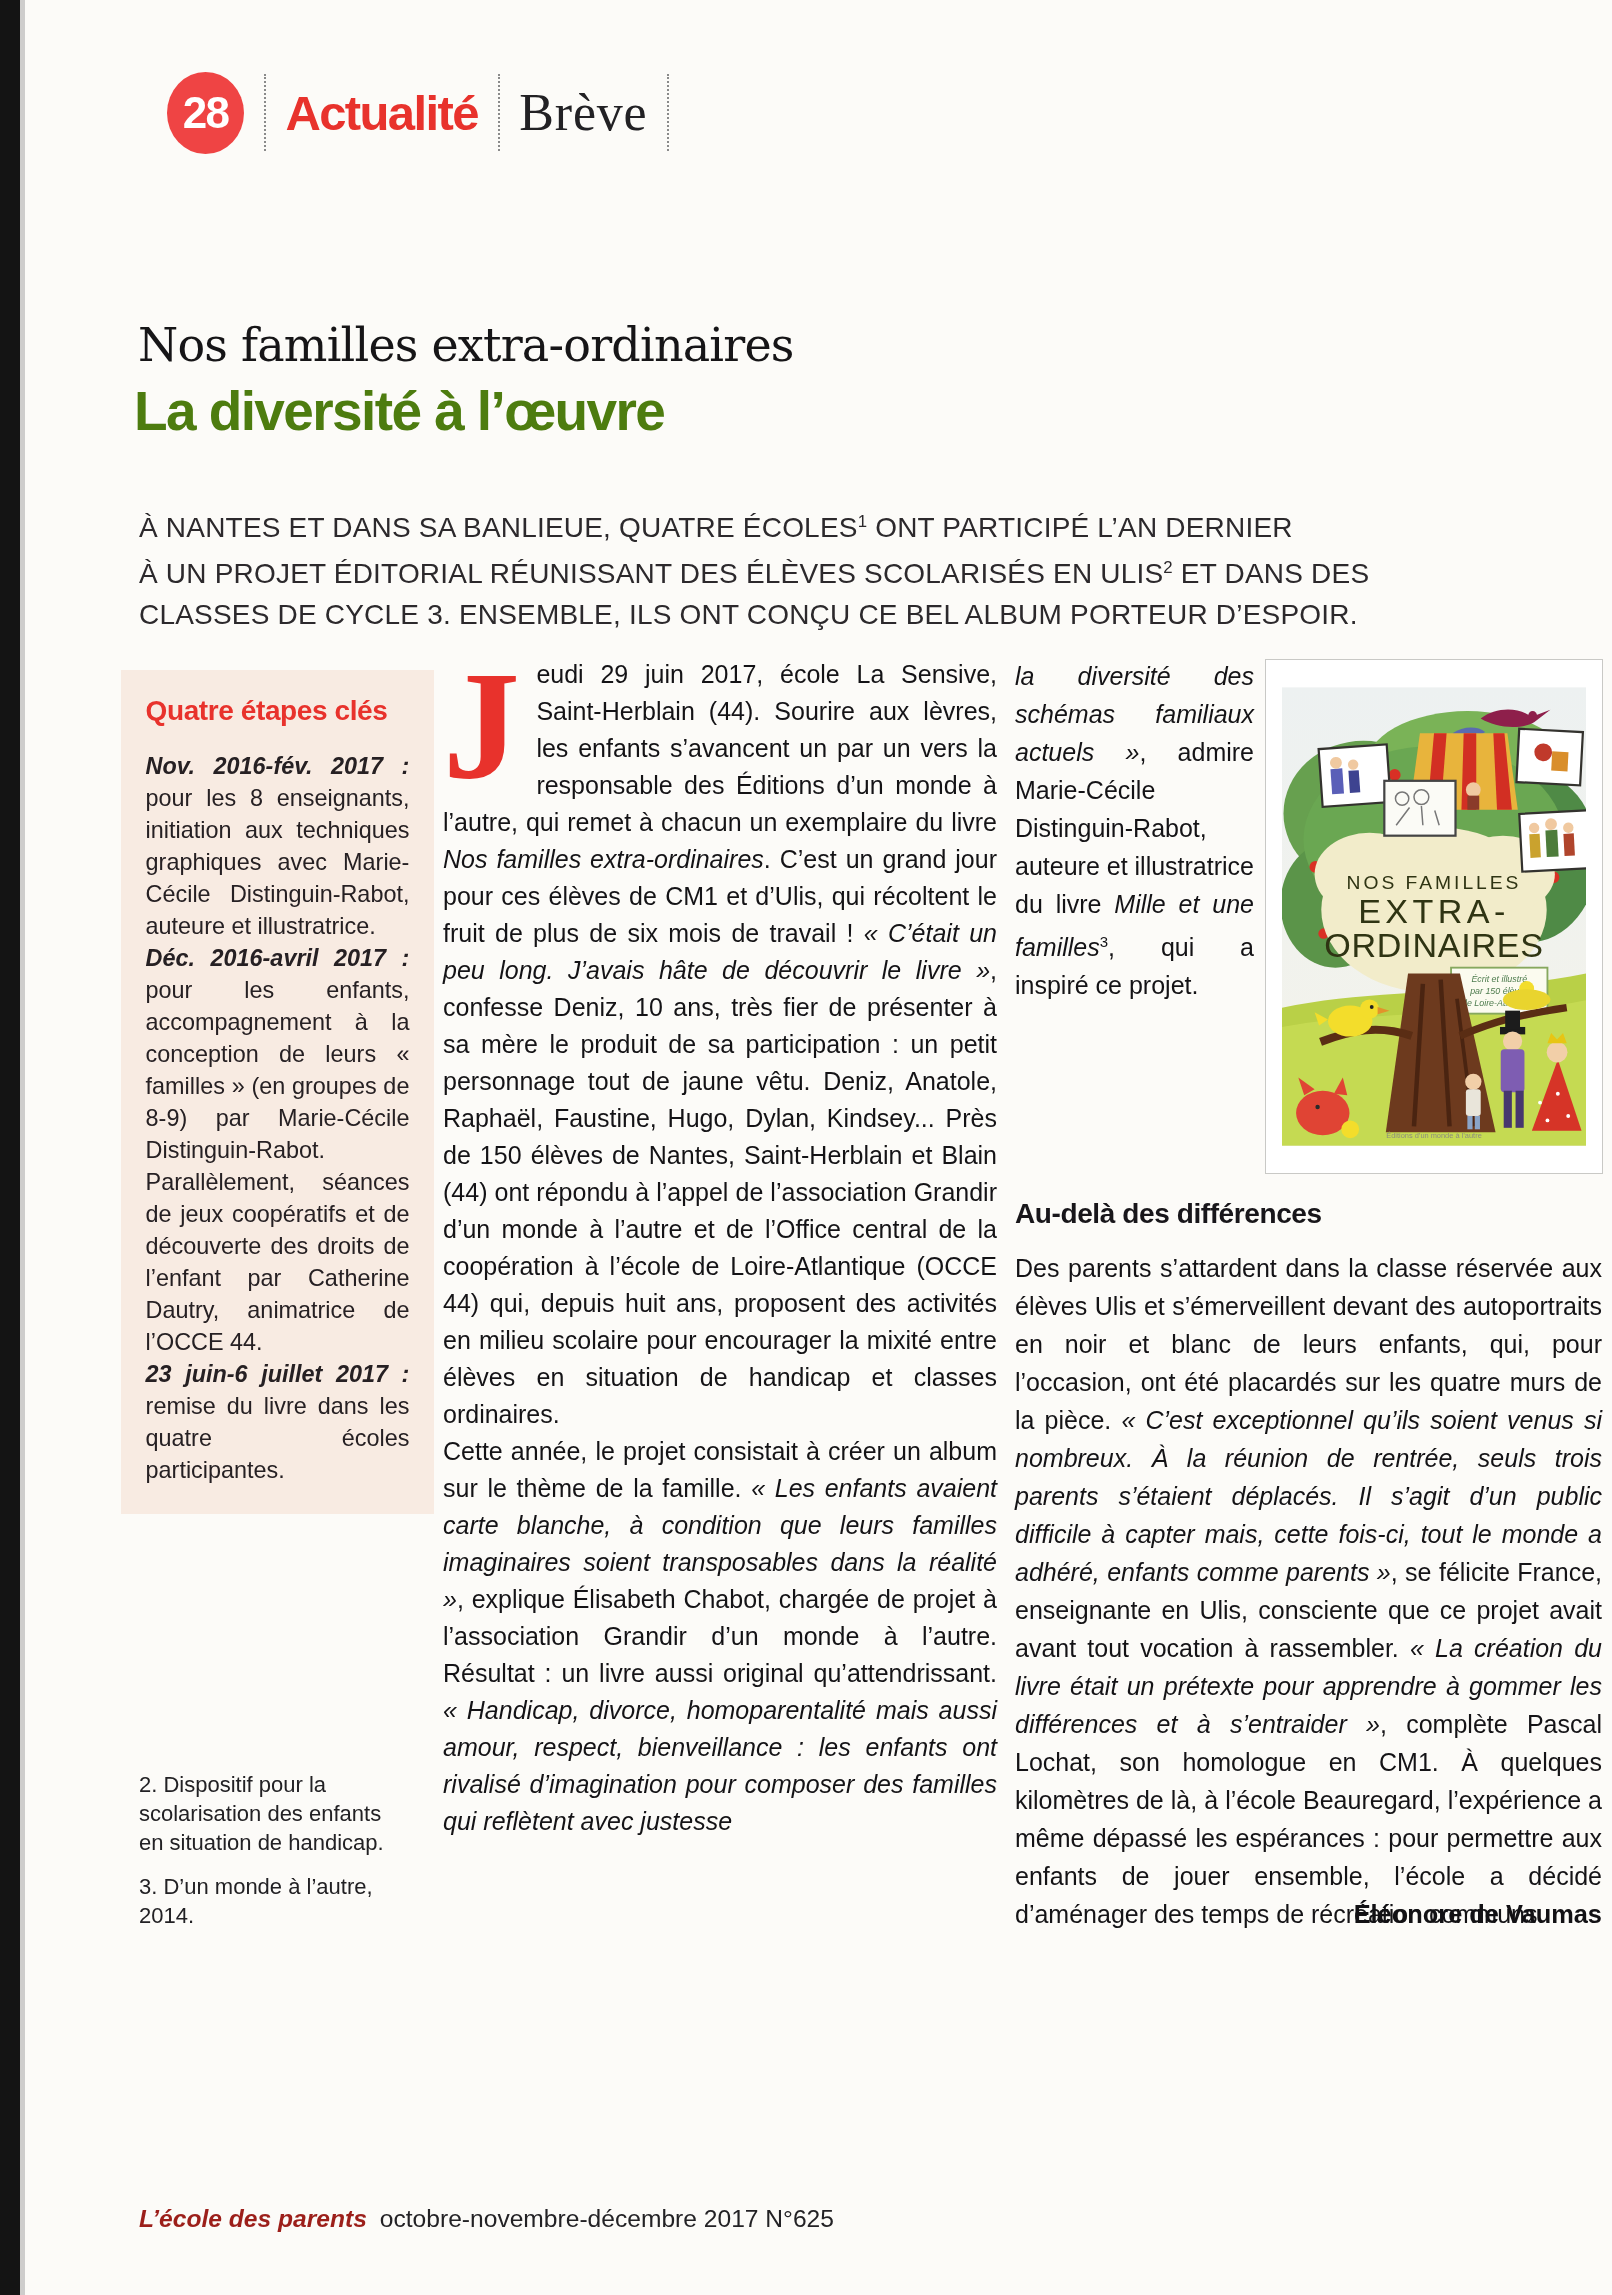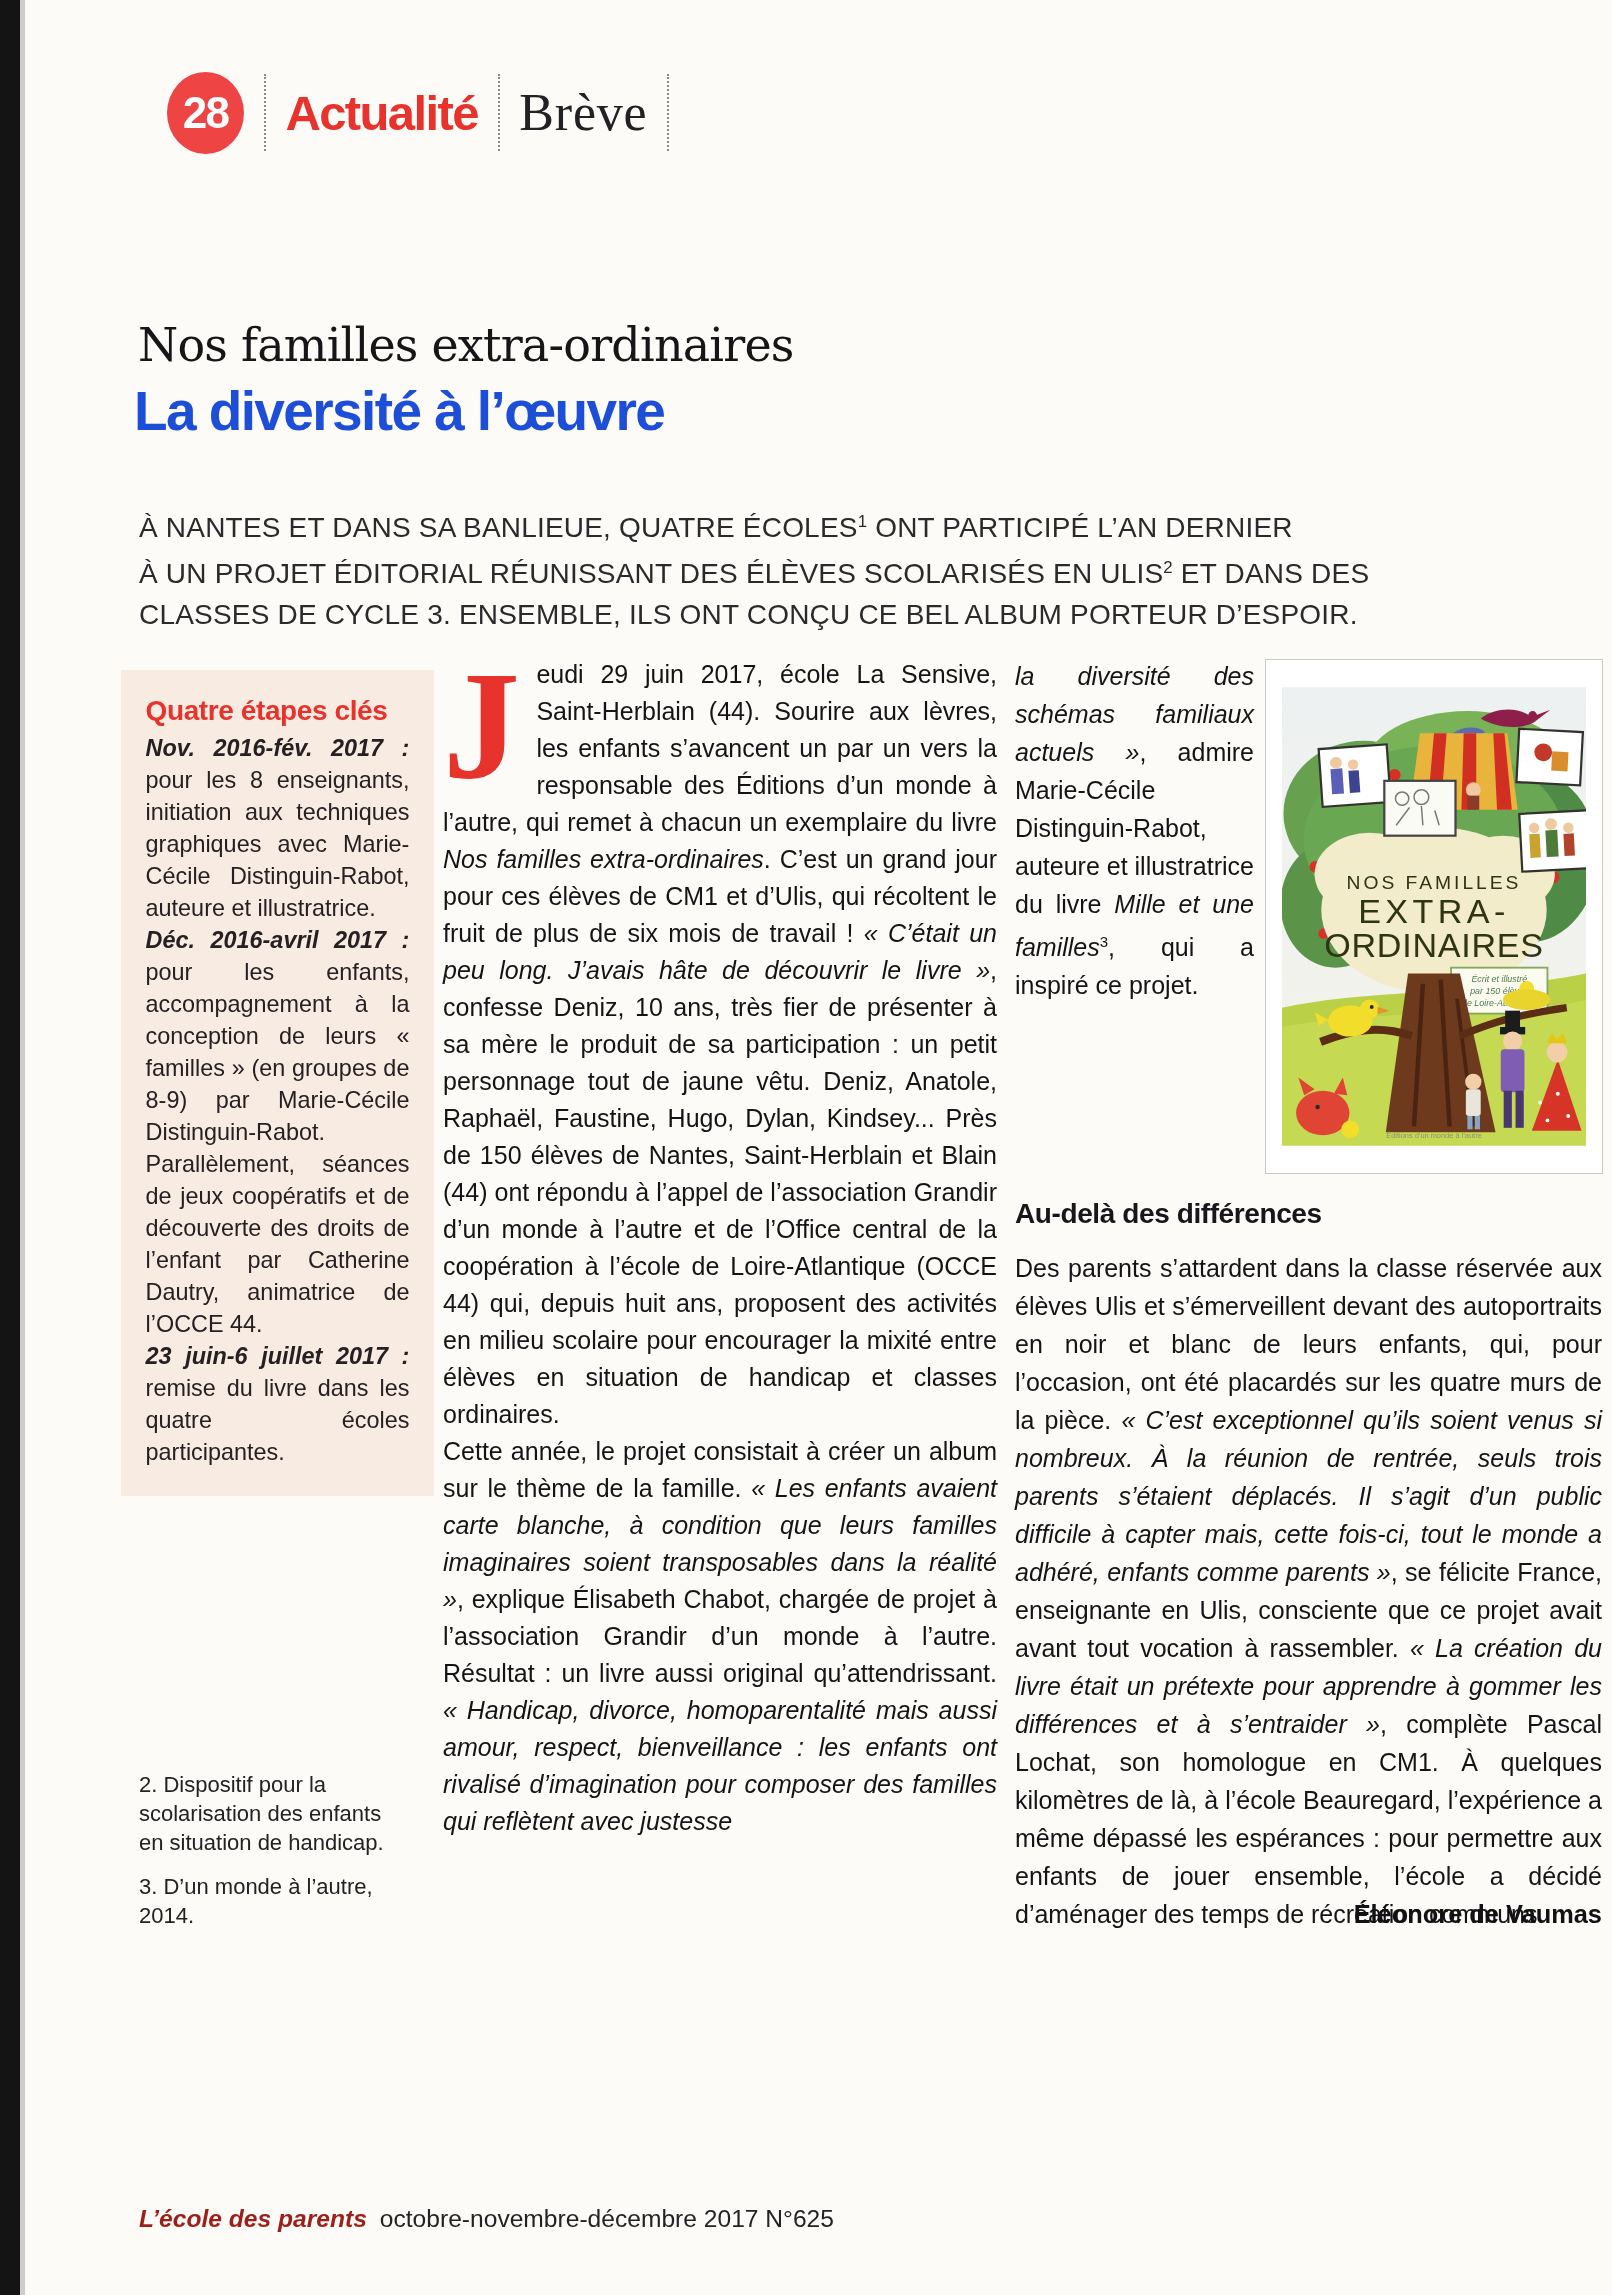--- a/index.html
+++ b/index.html
@@ -19,29 +19,29 @@
     font-size:44px;font-weight:700;letter-spacing:-1.6px;}
   .vsep{width:0;height:77px;border-left:2.5px dotted #8a8a8a;margin:0 19.7px;}
   .section-label{color:#e8322c;font-weight:700;font-size:49px;letter-spacing:-1.6px;}
   .rubric-label{font-family:"Liberation Serif","DejaVu Serif",serif;font-size:52px;color:#222124;letter-spacing:0.8px;}
 
   
   .kicker{position:absolute;left:138px;top:318px;margin:0;
     font-family:"DejaVu Serif","Liberation Serif",serif;font-weight:400;
     font-size:46px;color:#161517;letter-spacing:-0.8px;}
   .main-title{position:absolute;left:134px;top:379px;margin:0;
-    font-size:55px;font-weight:700;letter-spacing:-1.6px;color:#1d4ed8;}
+    font-size:55px;font-weight:700;letter-spacing:-1.6px;color:#4d7c0f;}
   .standfirst{position:absolute;left:139px;top:502px;width:1475px;margin:0;
     font-size:28px;line-height:40px;color:#2c292c;letter-spacing:0.2px;}
   .standfirst sup{font-size:60%;vertical-align:super;}
 
   
   .keybox{position:absolute;left:121px;top:670px;width:313px;box-sizing:border-box;
     background:#f8ebe2;padding:24.6px 24.6px 28px 24.6px;}
-  .keybox h3{margin:0 0 5px 0;color:#e8322c;font-size:28px;font-weight:700;letter-spacing:-0.4px;}
+  .keybox h3{margin:0 0 23px 0;color:#e8322c;font-size:28px;font-weight:700;letter-spacing:-0.4px;}
   .keybox p{margin:0;font-size:23.4px;line-height:32px;text-align:justify;color:#262023;}
   .keybox .kdate{font-weight:700;font-style:italic;}
 
   
   .footnotes{position:absolute;left:139px;top:1770px;width:261px;
     font-size:22px;line-height:29px;color:#222124;}
   .footnotes p{margin:0 0 14.8px 0;}
 
   
   .col-mid{position:absolute;left:443px;top:656px;width:554px;

